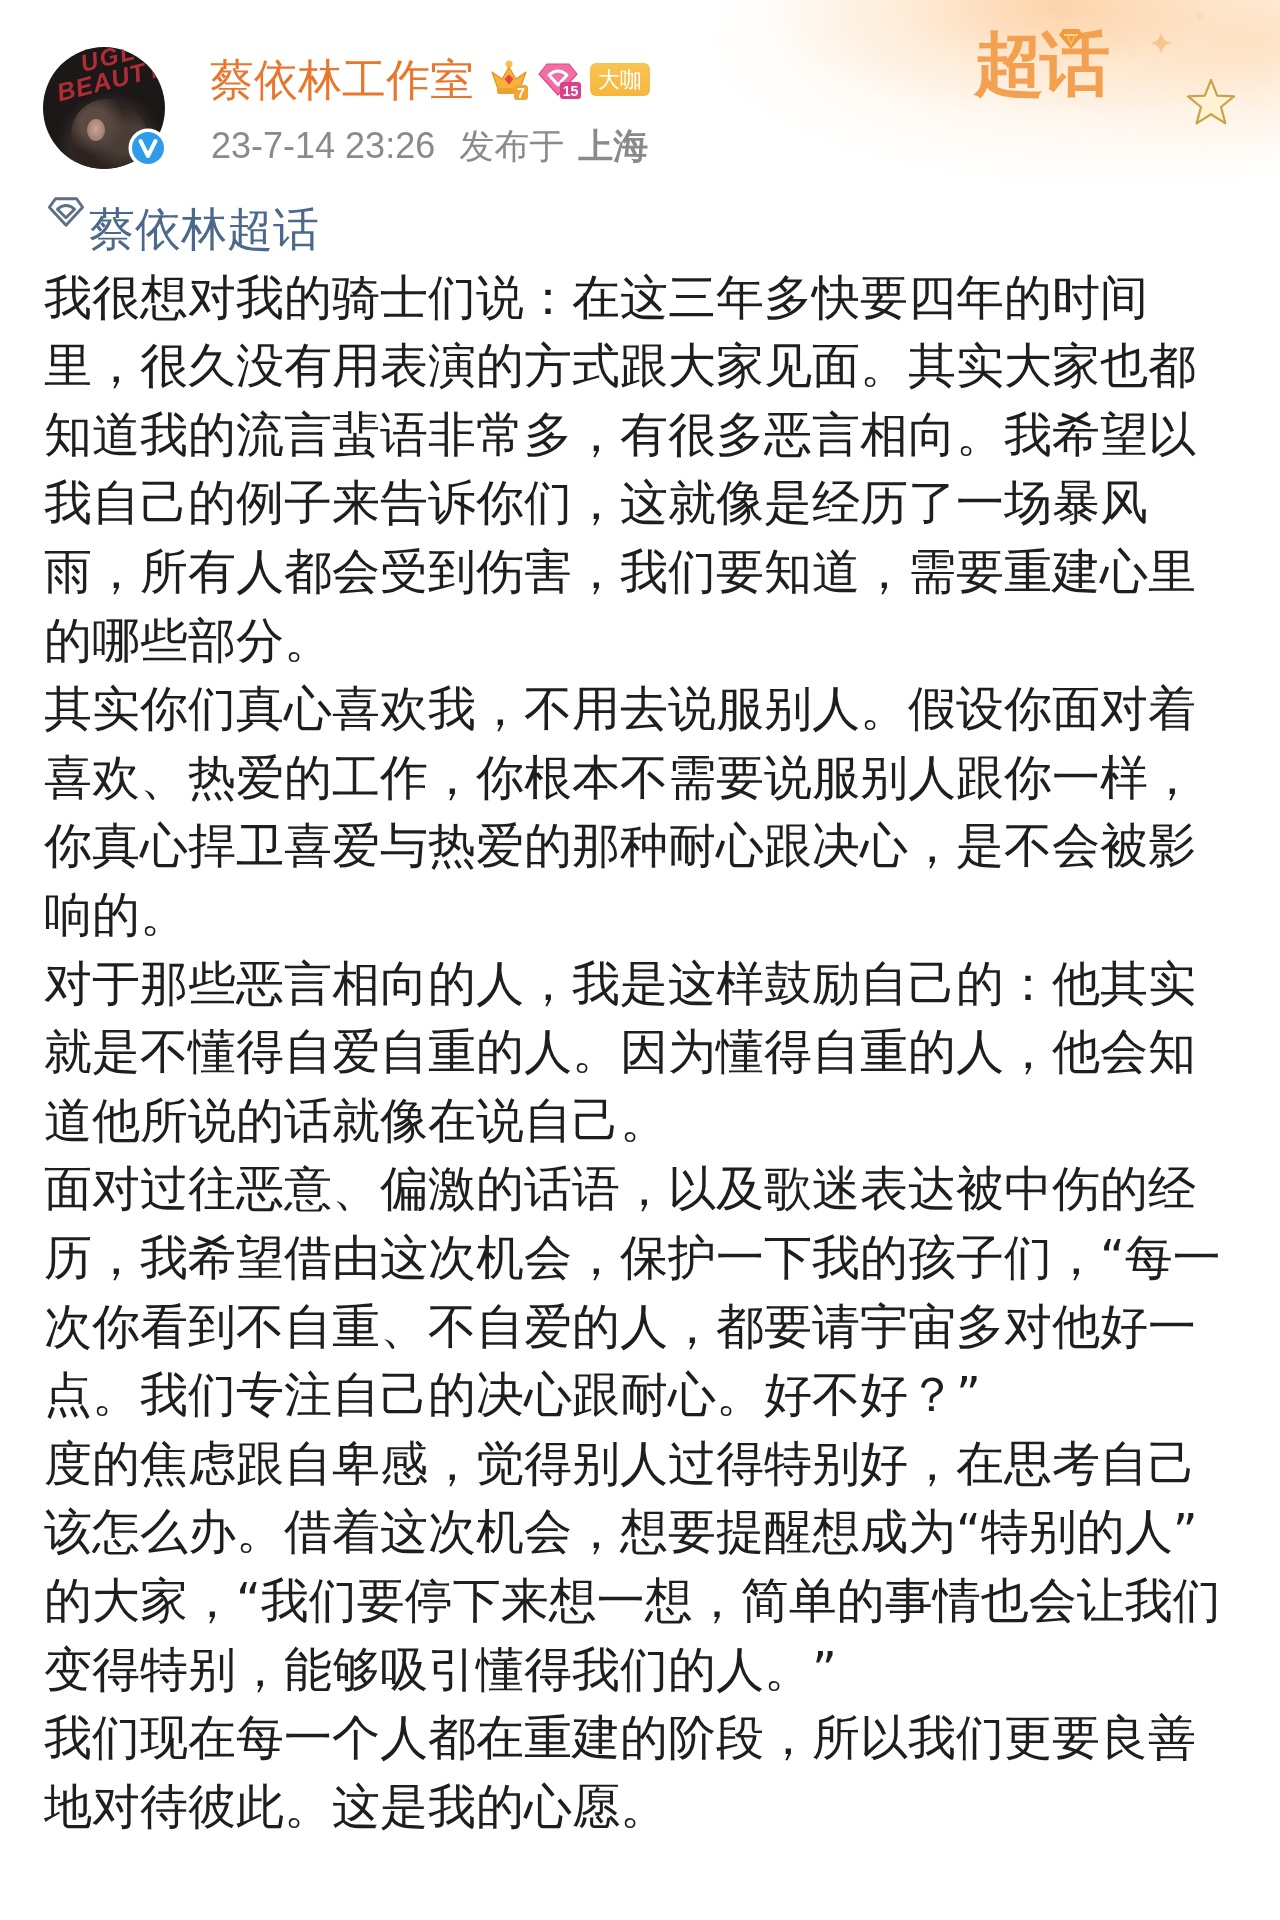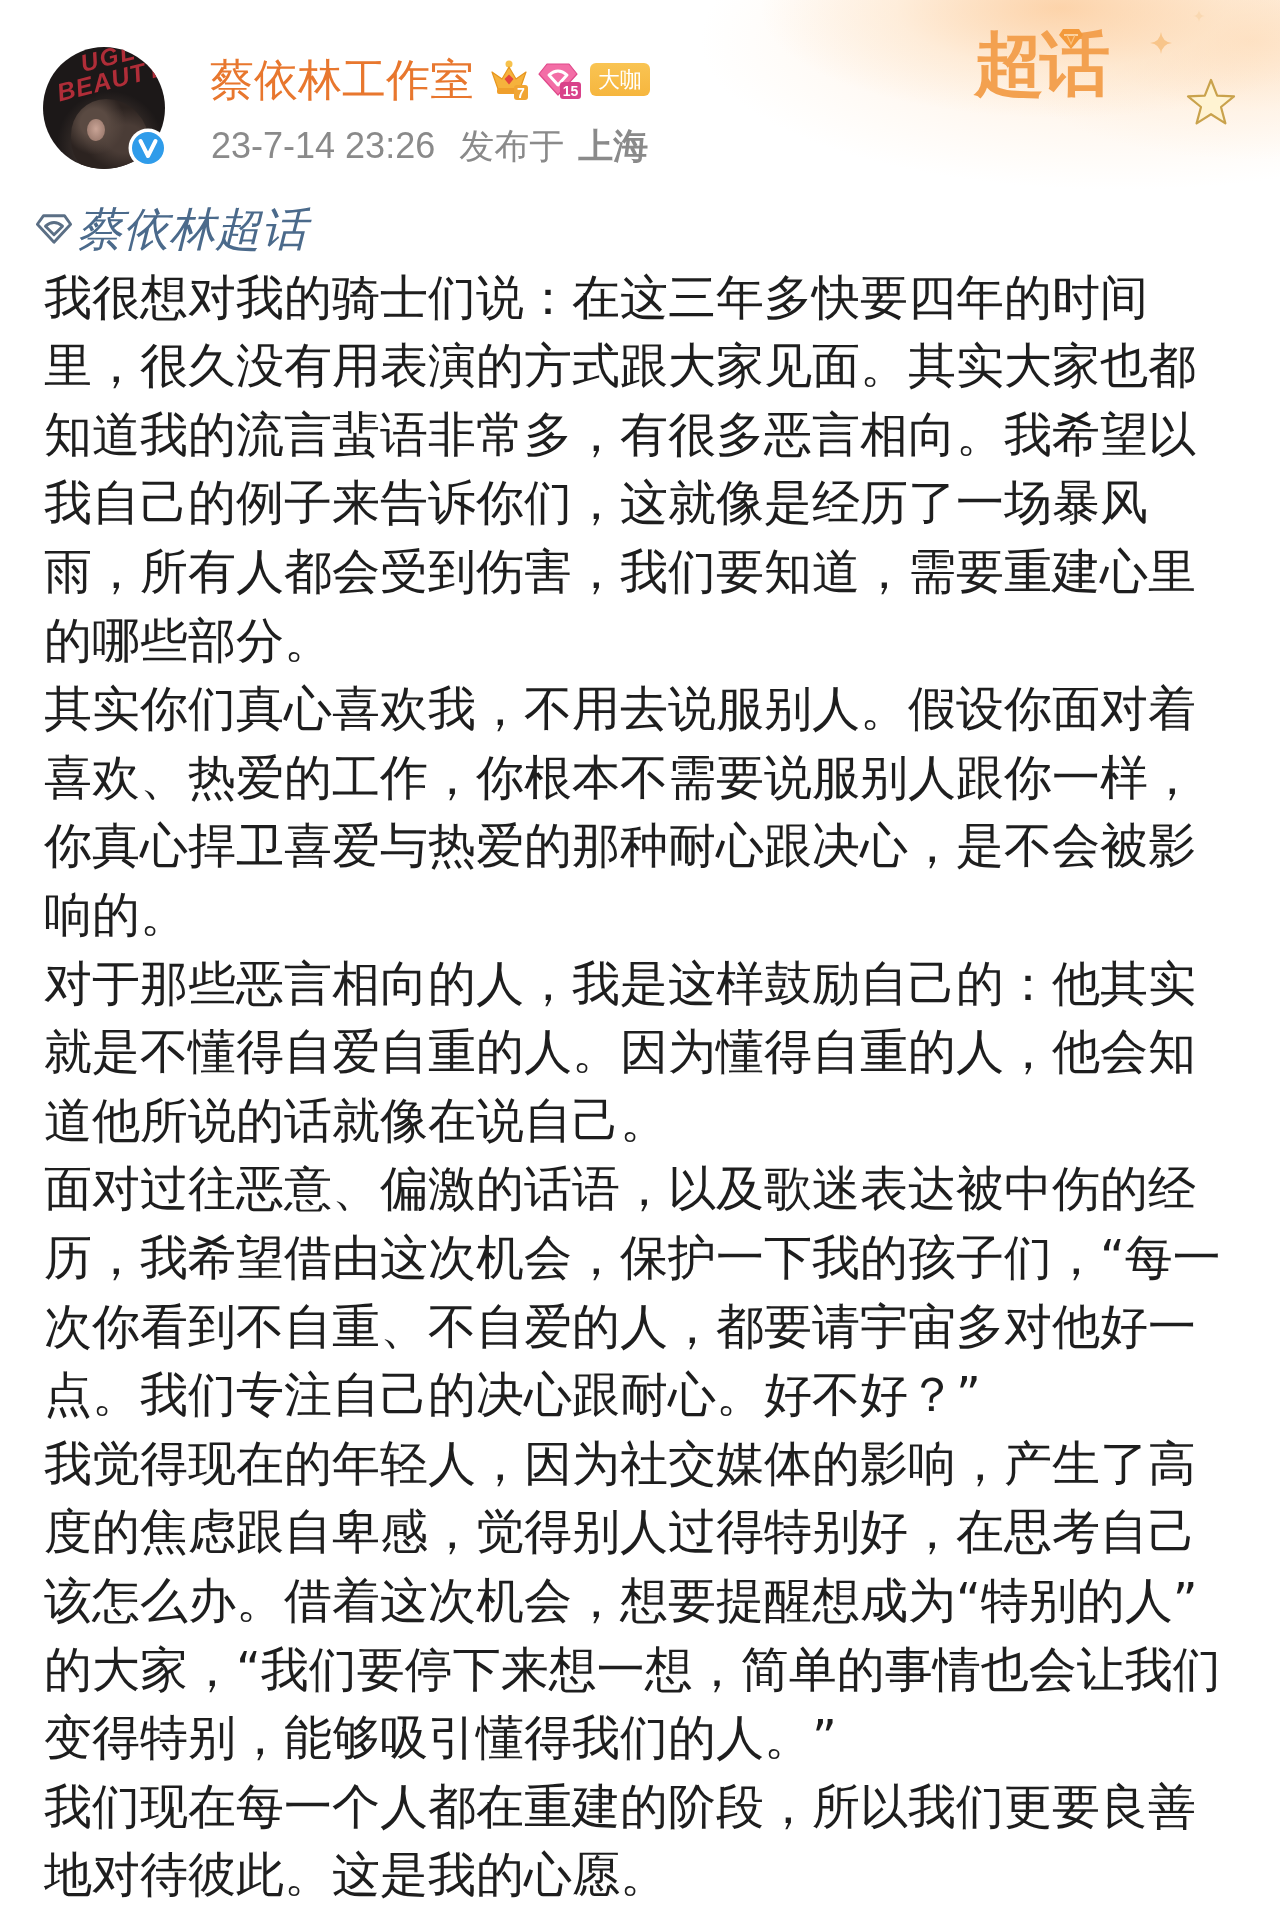--- a/index.html
+++ b/index.html
@@ -82,22 +82,22 @@
   .logo-gem{position:absolute;left:84px;top:4px;width:26px;height:22px;}
   .logo-gem svg{width:100%;height:100%;display:block;}
   .sparkle{position:absolute;}
   .sparkle svg{width:100%;height:100%;display:block;}
   .sp1{left:1150px;top:32px;width:22px;height:22px;}
   .sp2{left:1193px;top:10px;width:12px;height:12px;opacity:.6;}
   .follow-star{position:absolute;left:1185px;top:76px;width:52px;height:52px;cursor:pointer;}
   .follow-star svg{width:100%;height:100%;display:block;}
 
   .topic-link{
-    position:absolute;left:35px;top:195px;height:68.6px;display:flex;align-items:center;
-    text-decoration:none;color:var(--topic_color);cursor:pointer;font-style:italic;
+    position:absolute;left:47px;top:195px;height:68.6px;display:flex;
+    text-decoration:none;color:var(--topic_color);cursor:pointer;
   }
   .topic-icon{width:38px;height:34px;margin-right:4px;}
   .topic-icon svg{width:100%;height:100%;display:block;}
   .topic-label{font-size:46px;line-height:68.6px;white-space:nowrap;}
 
   .post-body{
     position:absolute;left:44px;top:262.7px;width:1236px;color:var(--body_color);
   }
   .line{
     height:68.6px;line-height:68.6px;font-size:48px;white-space:nowrap;
@@ -209,21 +209,20 @@
       <div class="line">就是不懂得自爱自重的人。因为懂得自重的人，他会知</div>
       <div class="line">道他所说的话就像在说自己。</div>
     </div>
     <div class="para">
       <div class="line">面对过往恶意、偏激的话语，以及歌迷表达被中伤的经</div>
       <div class="line">历，我希望借由这次机会，保护一下我的孩子们，“每一</div>
       <div class="line">次你看到不自重、不自爱的人，都要请宇宙多对他好一</div>
       <div class="line">点。我们专注自己的决心跟耐心。好不好？”</div>
     </div>
     <div class="para">
-      <div class="line">我觉得现在的年轻人，因为社交媒体的影响，产生了高</div>
       <div class="line">度的焦虑跟自卑感，觉得别人过得特别好，在思考自己</div>
       <div class="line">该怎么办。借着这次机会，想要提醒想成为“特别的人”</div>
       <div class="line">的大家，“我们要停下来想一想，简单的事情也会让我们</div>
       <div class="line">变得特别，能够吸引懂得我们的人。”</div>
     </div>
     <div class="para">
       <div class="line">我们现在每一个人都在重建的阶段，所以我们更要良善</div>
       <div class="line">地对待彼此。这是我的心愿。</div>
     </div>
   </div>

